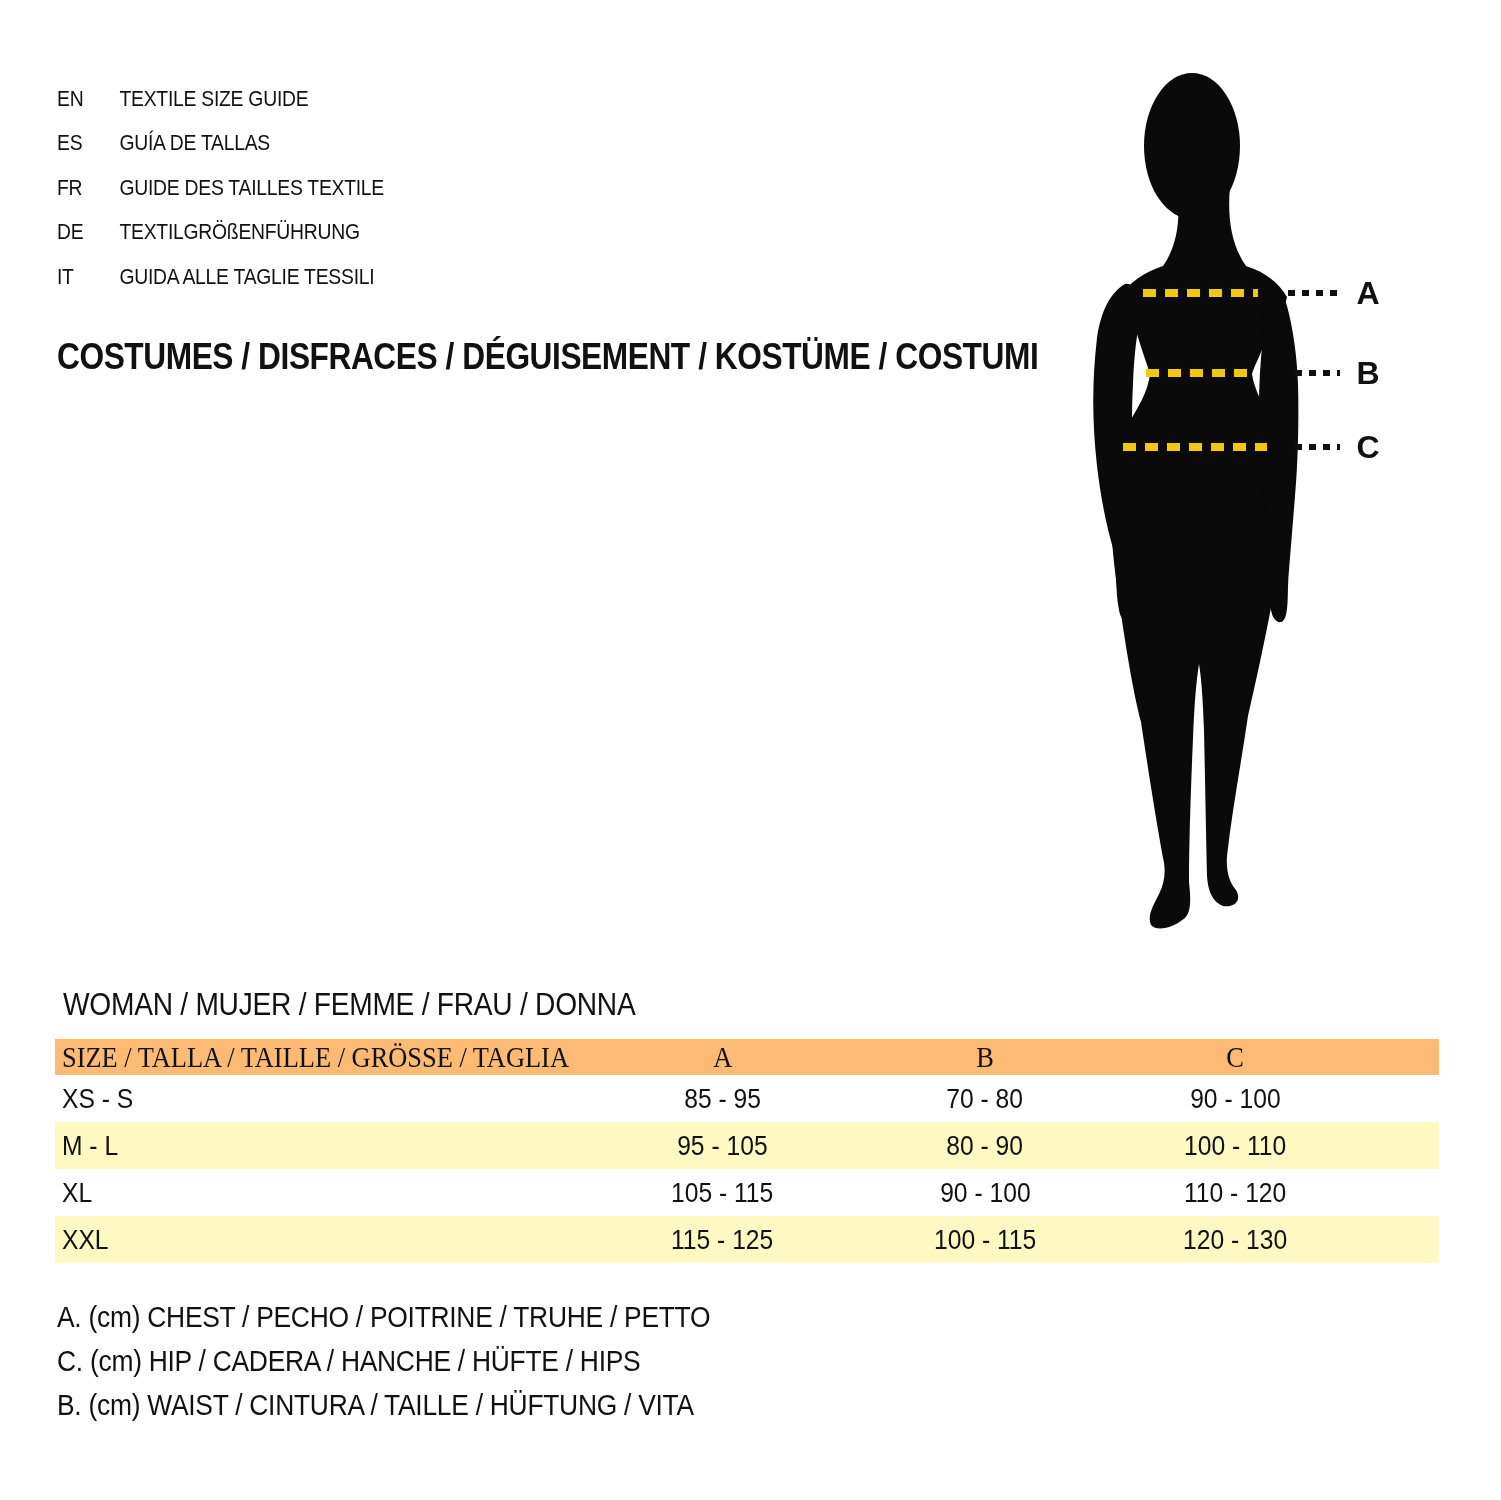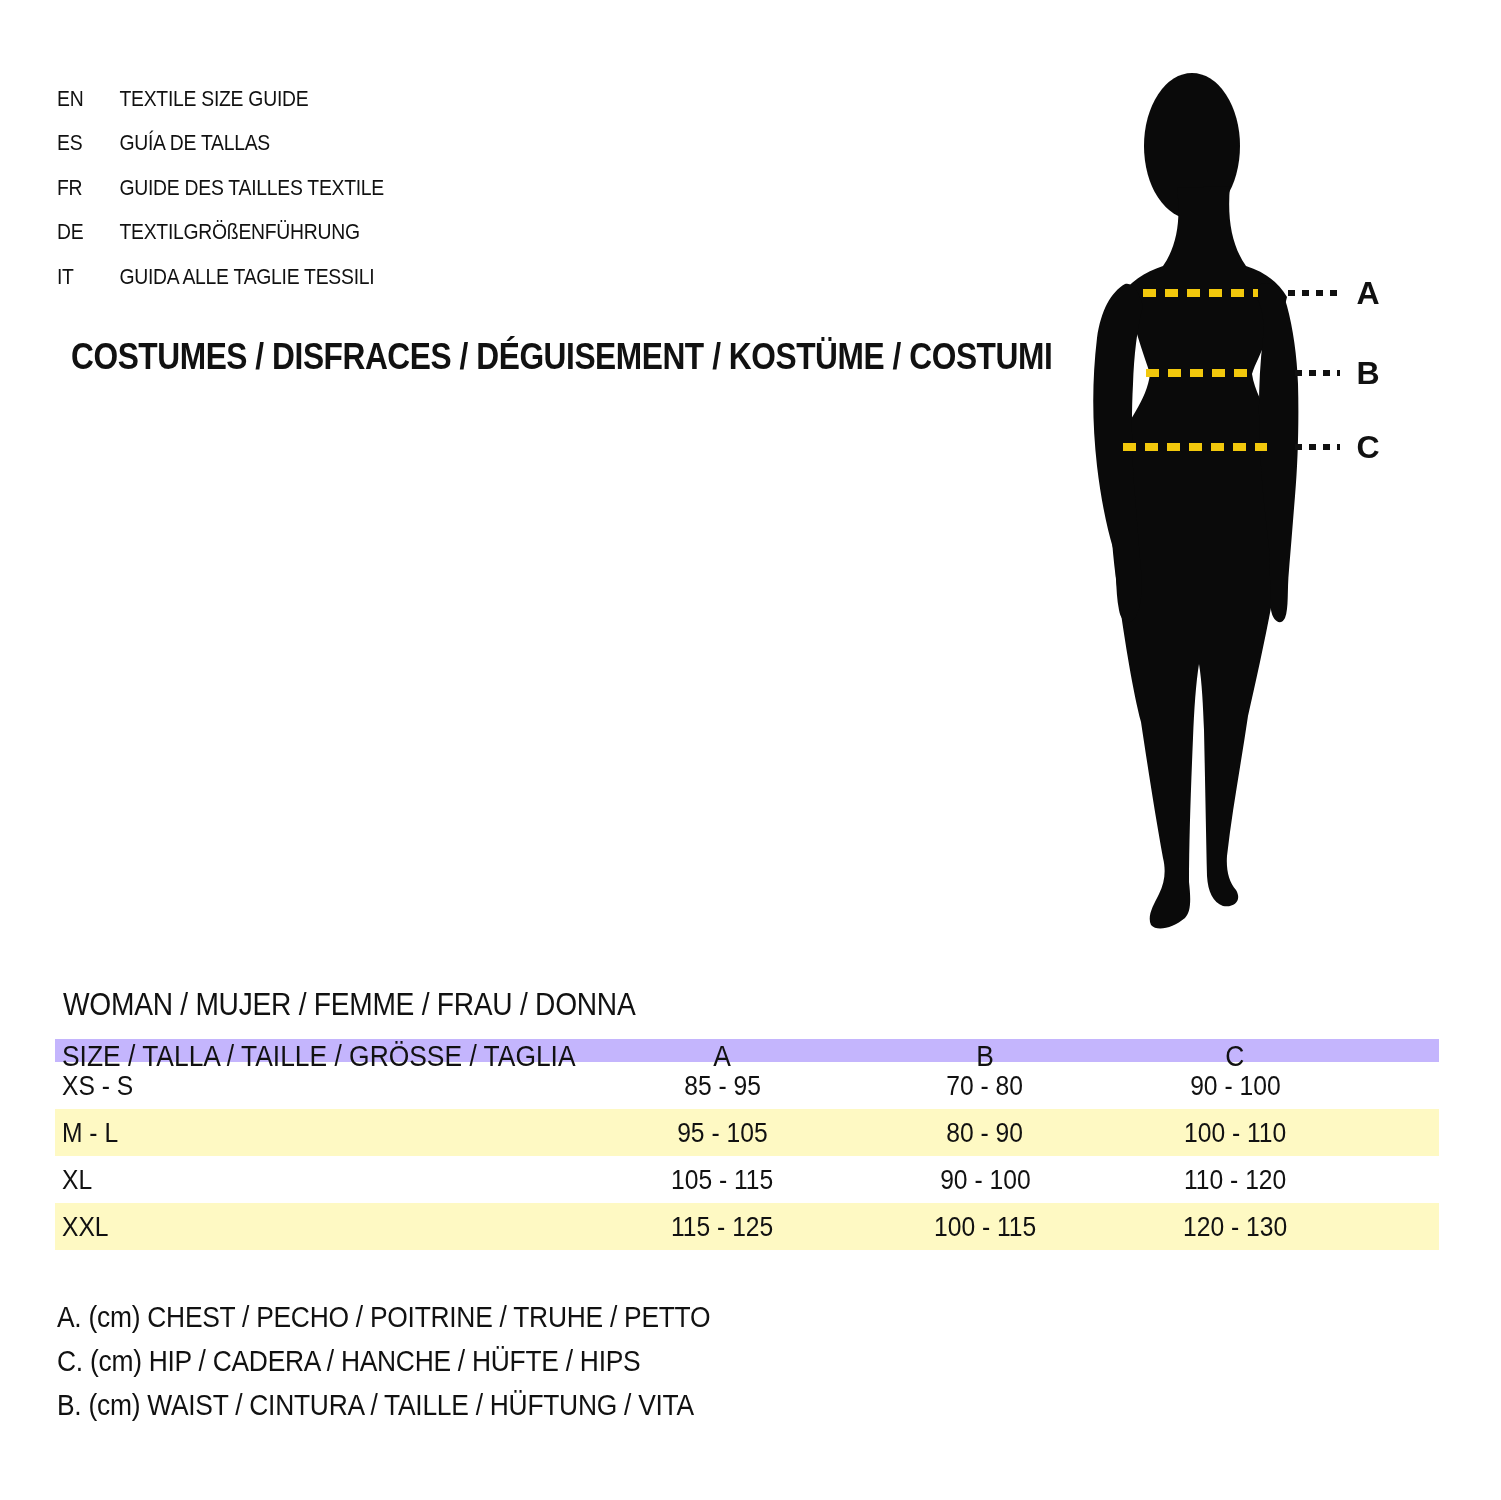--- a/index.html
+++ b/index.html
@@ -9,34 +9,34 @@
   }
   .condL{transform:scaleX(0.88);transform-origin:0 50%;display:inline-block;white-space:nowrap;}
   .condC{transform:scaleX(0.88);display:inline-block;white-space:nowrap;}
 
   
   .lang-list{position:absolute;left:57px;top:77px;}
   .lang-row{height:44.4px;line-height:44.4px;font-size:22px;letter-spacing:-0.3px;white-space:nowrap;}
   .lang-code{display:inline-block;width:71px;}
 
   
-  .costumes{position:absolute;left:71px;top:337px;font-size:36px;font-weight:bold;letter-spacing:-0.5px;line-height:40px;white-space:nowrap;}
+  .costumes{position:absolute;left:57px;top:337px;font-size:36px;font-weight:bold;letter-spacing:-0.5px;line-height:40px;white-space:nowrap;}
 
   
   .figure-svg{position:absolute;left:1055px;top:70px;width:300px;height:880px;}
   .measure-label{position:absolute;left:1350px;width:36px;text-align:center;font-size:32px;font-weight:bold;line-height:34px;height:34px;}
   #label-a{top:276px;} #label-b{top:356px;} #label-c{top:430px;}
 
   
   .section-title{position:absolute;left:53px;top:986px;font-size:32px;letter-spacing:-0.3px;line-height:36px;white-space:nowrap;margin-left:10px;}
 
   
   .size-table{position:absolute;left:55px;top:1039px;width:1384px;font-size:28px;}
   .t-row{display:grid;grid-template-columns:535px 265px 260px 1fr;align-items:center;height:47px;}
-  .t-row.head{height:23px;background:#c4b5fd;font-size:30px;}
+  .t-row.head{height:36px;background:#fdba74;font-size:30px;font-family:Liberation Serif, serif;}
   .t-row.alt{background:#fef9c3;}
   .t-row .c1{padding-left:7px;text-align:left;}
   .t-row .c2,.t-row .c3,.t-row .c4{text-align:center;}
   .t-row .c4{padding-right:84px;}
 
   
   .legend{position:absolute;left:57px;top:1295px;}
   .legend-line{height:44px;line-height:44px;font-size:30px;letter-spacing:-0.3px;white-space:nowrap;}
 </style>
 </head>

